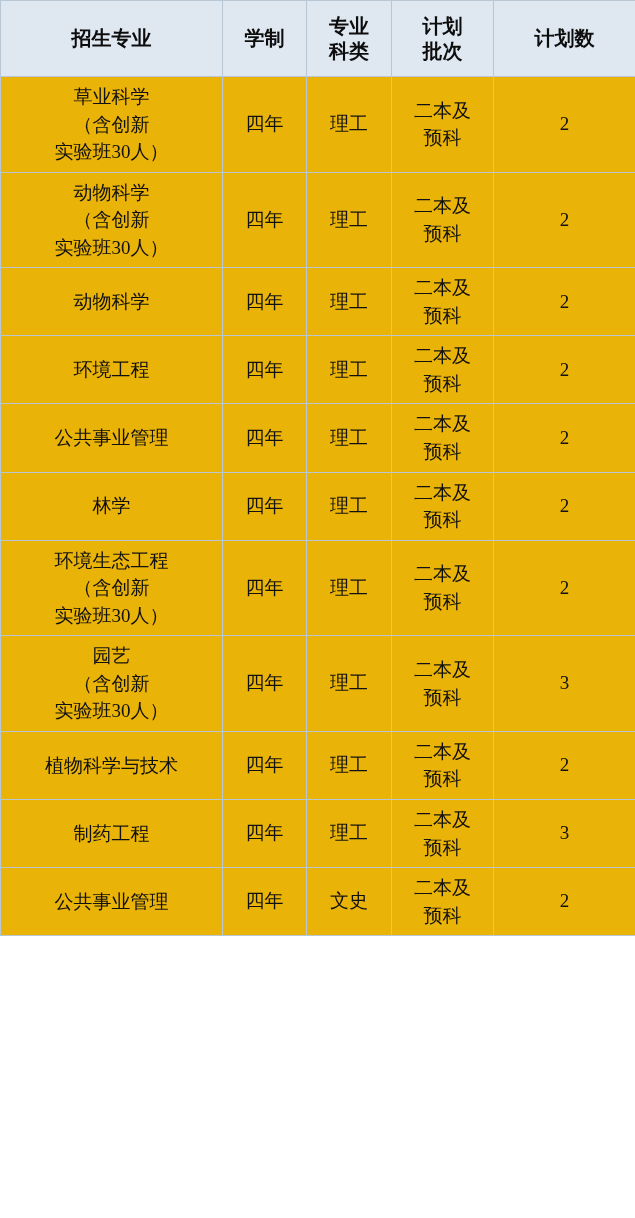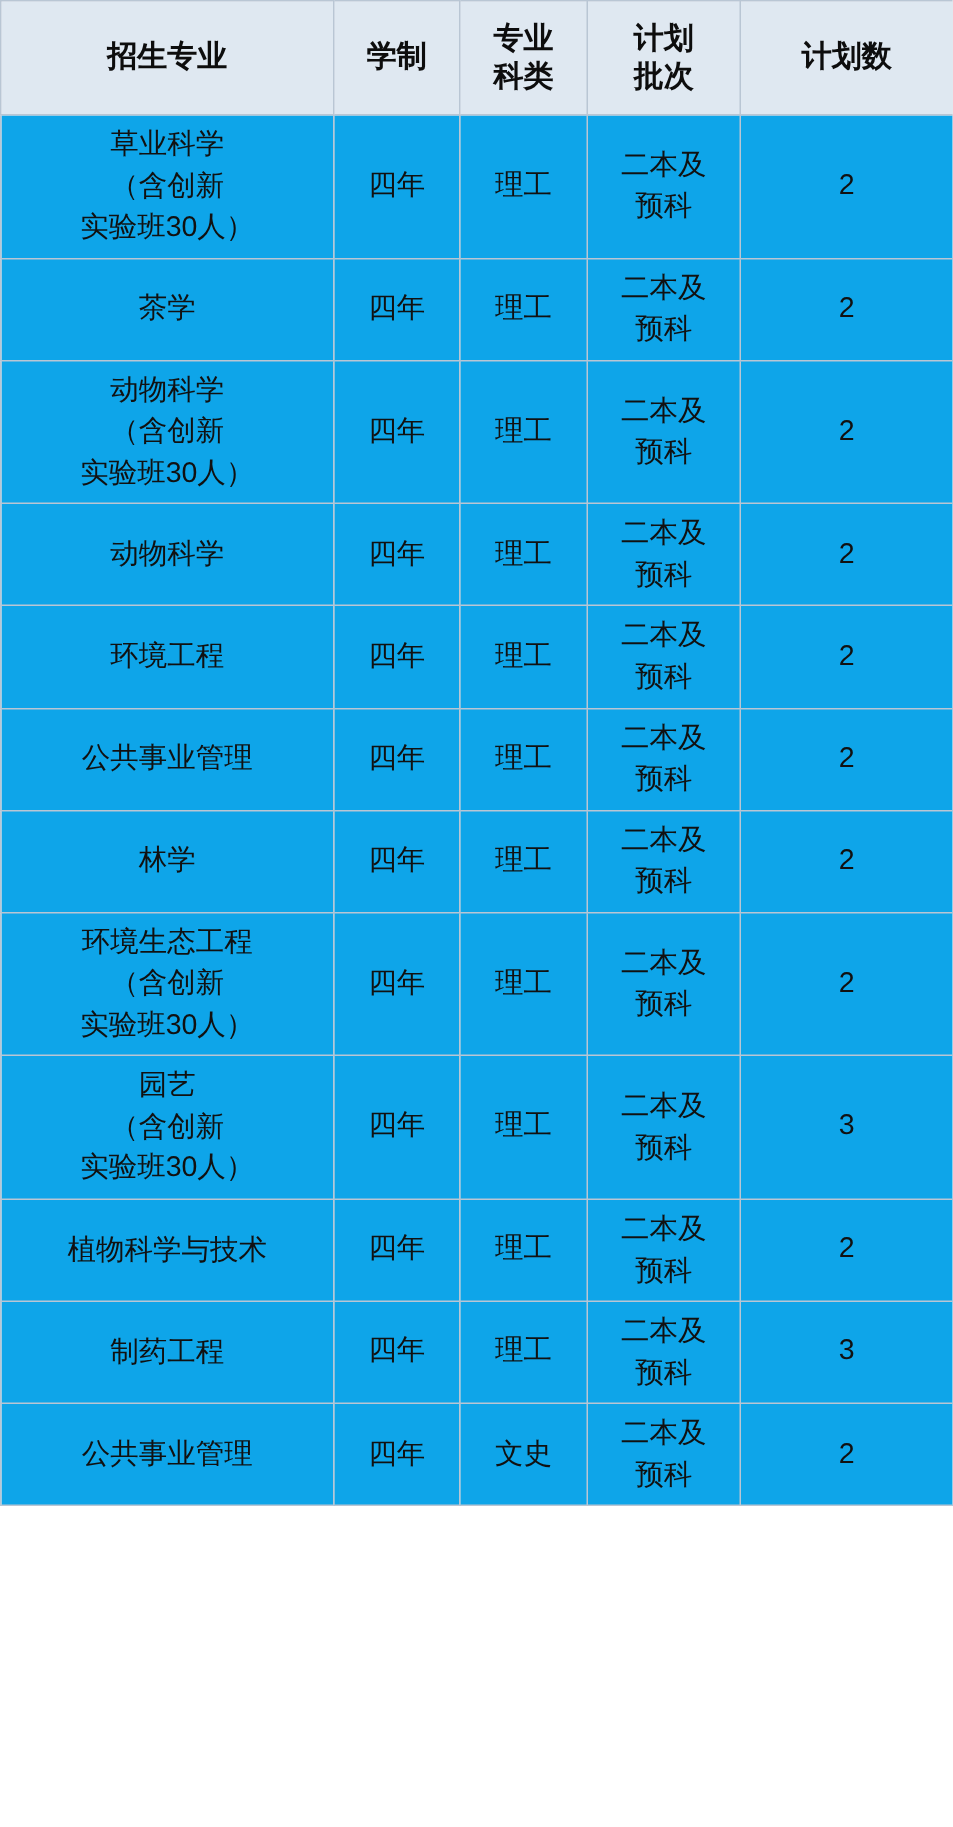--- a/index.html
+++ b/index.html
@@ -45,21 +45,21 @@
     font-weight: bold;
     font-size: 20px;
     height: 76px;
     padding: 4px 2px;
     color: #0d0d0d;
   }
   .hdr-line { display: block; line-height: 1.25; }
   .cell-line { display: block; line-height: 1.45; white-space: nowrap; }
   td.major { font-size: 19px; }
   td.num { font-size: 20px; }
-  tbody tr { background: #0ea5e9; }
+  tbody tr { background: #eab308; font-family: Liberation Serif, serif; }
 </style>
 </head>
 <body>
 
 <div class="table-wrap">
   <table class="admission-table">
     <colgroup>
       <col class="c0">
         <col class="c1">
         <col class="c2">
@@ -97,32 +97,20 @@
           <td>四年</td>
           <td>理工</td>
           <td>
             <span class="cell-line">二本及</span>
             <span class="cell-line">预科</span>
           </td>
           <td class="num">2</td>
         </tr>
         <tr>
           <td class="major">
-            <span class="cell-line">茶学</span>
-          </td>
-          <td>四年</td>
-          <td>理工</td>
-          <td>
-            <span class="cell-line">二本及</span>
-            <span class="cell-line">预科</span>
-          </td>
-          <td class="num">2</td>
-        </tr>
-        <tr>
-          <td class="major">
             <span class="cell-line">动物科学</span>
             <span class="cell-line">（含创新</span>
             <span class="cell-line">实验班30人）</span>
           </td>
           <td>四年</td>
           <td>理工</td>
           <td>
             <span class="cell-line">二本及</span>
             <span class="cell-line">预科</span>
           </td>

